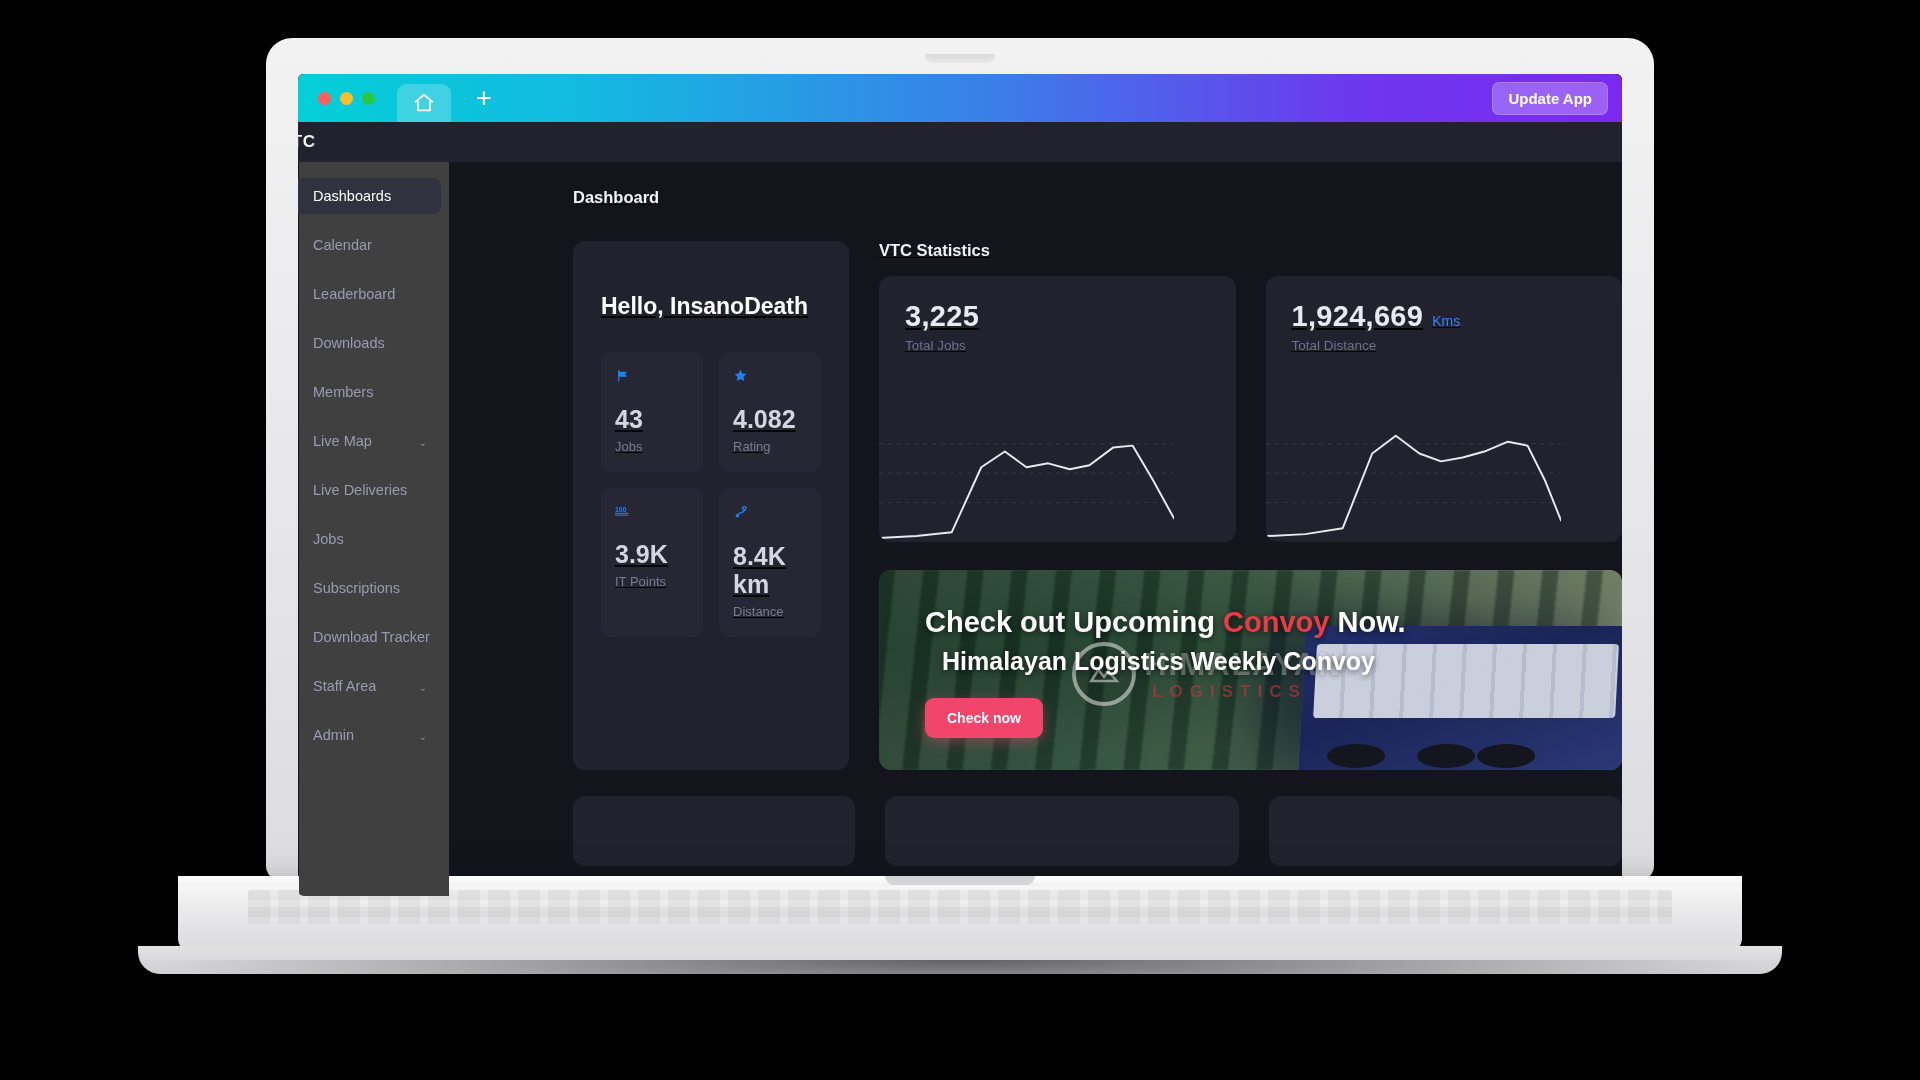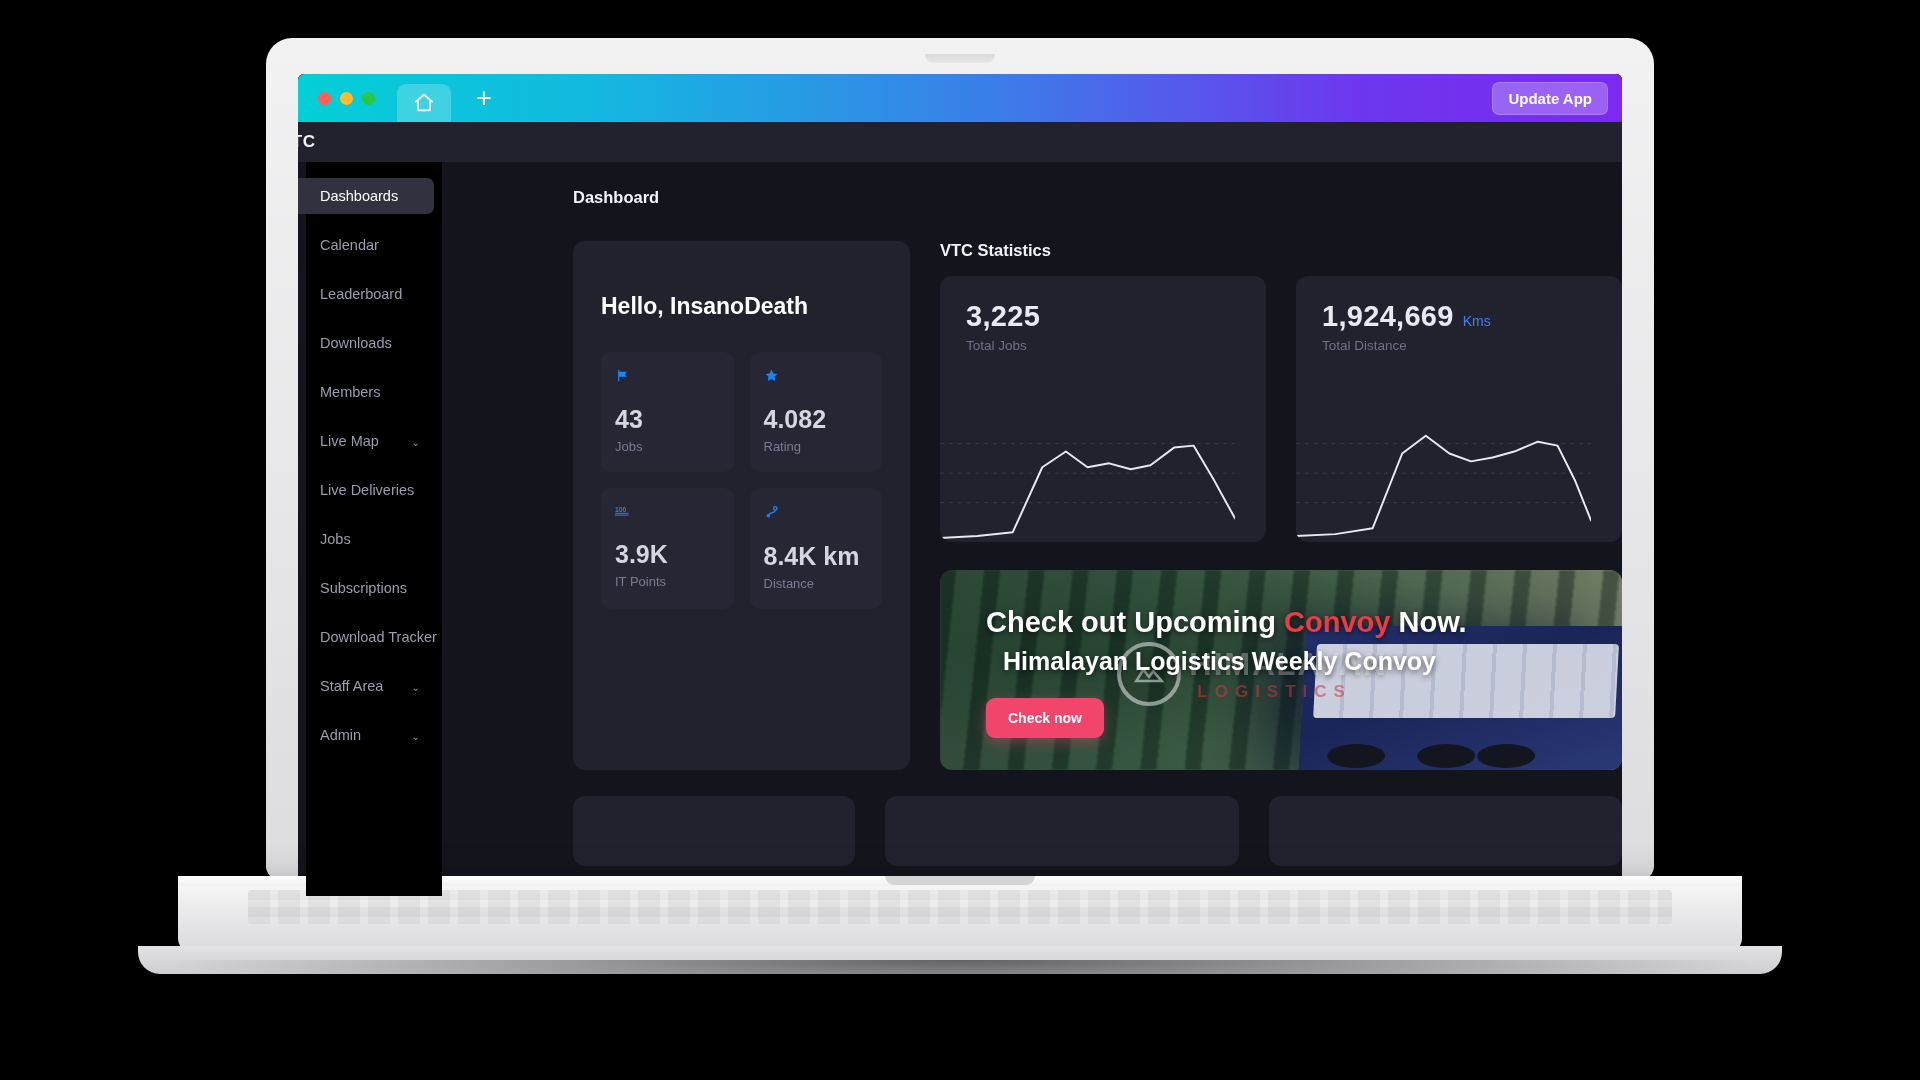--- a/index.html
+++ b/index.html
@@ -84,43 +84,43 @@
   }
 
   .app-topbar {
     position:absolute; left:0; top:48px; width:100%; height:40px;
     background:#22222e; display:flex; align-items:center; z-index:3;
   }
   .brand { color:#f2f2f7; font-size:17px; font-weight:700; letter-spacing:.5px; margin-left:-18px; }
 
   
   .sidebar {
-    position:absolute; left:8px; top:88px; bottom:0; width:136px;
-    background:#000000; padding-top:16px; z-index:2;
+    position:absolute; left:1px; top:88px; bottom:0; width:150px;
+    background:#404040; padding-top:16px; z-index:2;
   }
   .nav-item {
     position:relative; height:36px; margin:0 8px 13px -22px;
     display:flex; align-items:center; padding:0 14px 0 36px;
     border-radius:7px; color:#9b9bb0; font-size:14.5px; white-space:nowrap;
   }
   .nav-item.active { background:#31313f; color:#ffffff; }
   .nav-caret { margin-left:auto; font-size:10px; color:#8c8ca2; transform:translateY(1px); }
 
   
   .main {
     position:absolute; left:150px; top:88px; right:0; bottom:0;
-    background:#14141c; padding:26px 0 0 0; overflow:hidden;
+    background:#14141c; padding:26px 0 0 0; overflow:hidden;text-decoration:underline;
   }
   .page-title { color:#f4f4f8; font-size:16.5px; font-weight:600; margin-left:125px; }
 
   .content { display:flex; gap:30px; margin:34px 0 0 125px; }
 
   
   .greet-card {
-    width:337px; background:#22222e; border-radius:12px;
+    width:276px; background:#22222e; border-radius:12px;
     padding:52px 28px 30px; flex:0 0 auto;
   }
   .greet-title { color:#fff; font-size:23px; font-weight:700; margin-bottom:32px; }
   .tiles { display:grid; grid-template-columns:1fr 1fr; gap:16px 16px; }
   .tile { background:#262634; border-radius:10px; padding:16px 14px 18px; min-height:120px; }
   .tile-icon { font-size:15px; color:#1b84f5; margin-bottom:20px; line-height:1; display:block; }
   .tile-value { color:#d6d6e0; font-size:25px; font-weight:700; line-height:1.12; }
   .tile-label { color:#7b7b92; font-size:13px; margin-top:6px; }
 
   

